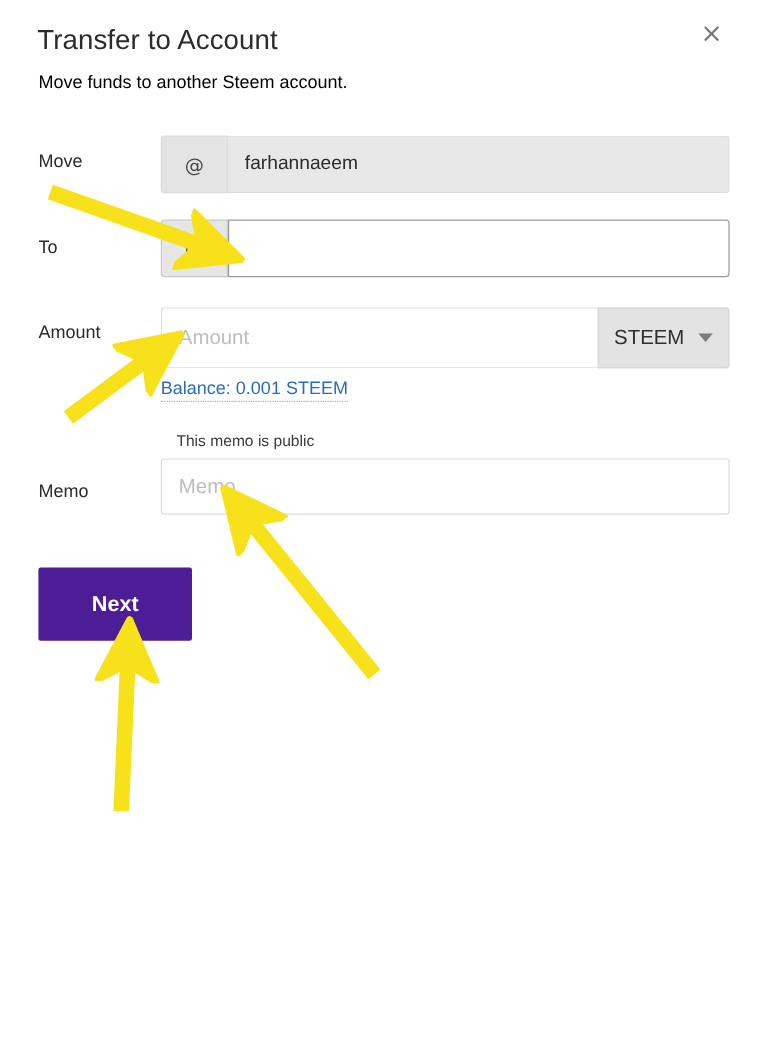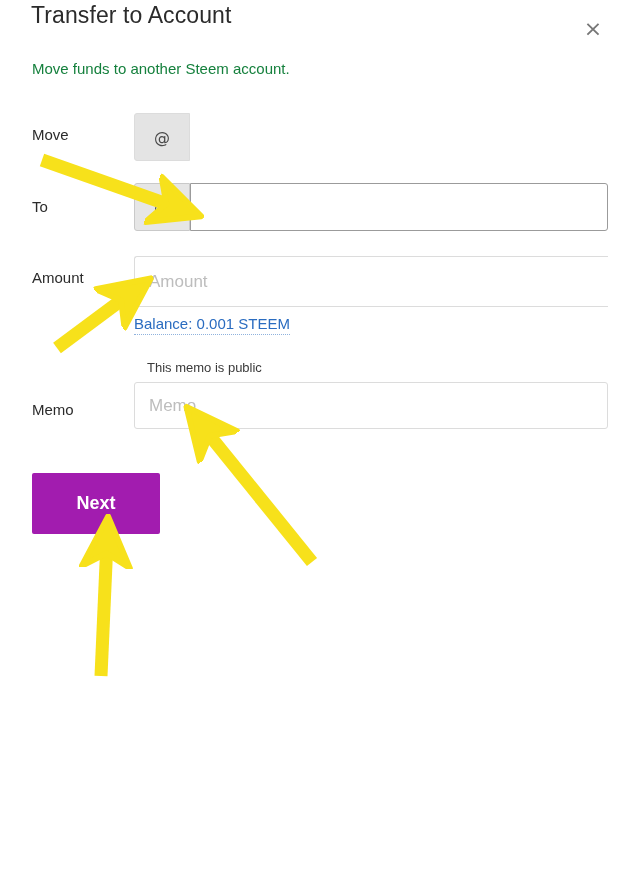--- a/index.html
+++ b/index.html
@@ -13,21 +13,21 @@
     position: relative;
     font-family: "Liberation Sans", sans-serif;
     overflow: hidden;
     -webkit-font-smoothing: antialiased;
   }
 
   
   #dialog-title {
     position: absolute;
     left: 31px;
-    top: 2px;
+    top: 20px;
     font-size: 23px;
     color: #2b2b2b;
     font-weight: 400;
     letter-spacing: 0.1px;
     white-space: nowrap;
   }
   #close-button {
     position: absolute;
     right: 34px;
     top: 16px;
@@ -39,21 +39,21 @@
     text-align: center;
     cursor: pointer;
     user-select: none;
     font-family: "DejaVu Sans", sans-serif;
   }
   #dialog-subtitle {
     position: absolute;
     left: 32px;
     top: 60px;
     font-size: 15px;
-    color: #15803d;
+    color: #000000;
     white-space: nowrap;
   }
 
   
   .field-label {
     position: absolute;
     left: 32px;
     font-size: 15px;
     color: #2b2b2b;
     white-space: nowrap;
@@ -175,21 +175,21 @@
     padding: 0 14px;
   }
 
   
   #next-button {
     position: absolute;
     left: 32px;
     top: 473px;
     width: 128px;
     height: 61px;
-    background: #a21caf;
+    background: #4c1d95;
     border: none;
     border-radius: 2px;
     color: #ffffff;
     font-family: "Liberation Sans", sans-serif;
     font-size: 18px;
     font-weight: bold;
     cursor: default;
     padding: 0;
   }
 
@@ -204,31 +204,36 @@
 </head>
 <body>
 
 <div id="dialog-title">Transfer to Account</div>
 <div id="close-button">×</div>
 <div id="dialog-subtitle">Move funds to another Steem account.</div>
 
 <div class="field-label" style="top:126px">Move</div>
 <div class="input-row" id="from-row">
   <div class="at-prefix">@</div>
+  <input class="text-input" id="from-input" type="text" readonly="" value="farhannaeem" style="">
 </div>
 
 <div class="field-label" style="top:198px">To</div>
 <div class="input-row" id="to-row">
   <div class="at-prefix">@</div>
   <input class="text-input" id="to-input" type="text" value="" style="">
 </div>
 
 <div class="field-label" style="top:269px">Amount</div>
 <div class="input-row" id="amount-row">
   <input class="text-input" id="amount-input" type="text" placeholder="Amount" style="">
+  <div id="currency-select">
+    <span>STEEM</span>
+    <span id="currency-caret"></span>
+  </div>
 </div>
 <div id="balance-link">Balance: 0.001 STEEM</div>
 
 <div id="memo-note">This memo is public</div>
 <div class="field-label" style="top:401px">Memo</div>
 <div class="input-row" id="memo-row">
   <input class="text-input" id="memo-input" type="text" placeholder="Memo" style="">
 </div>
 
 <button id="next-button">Next</button>

